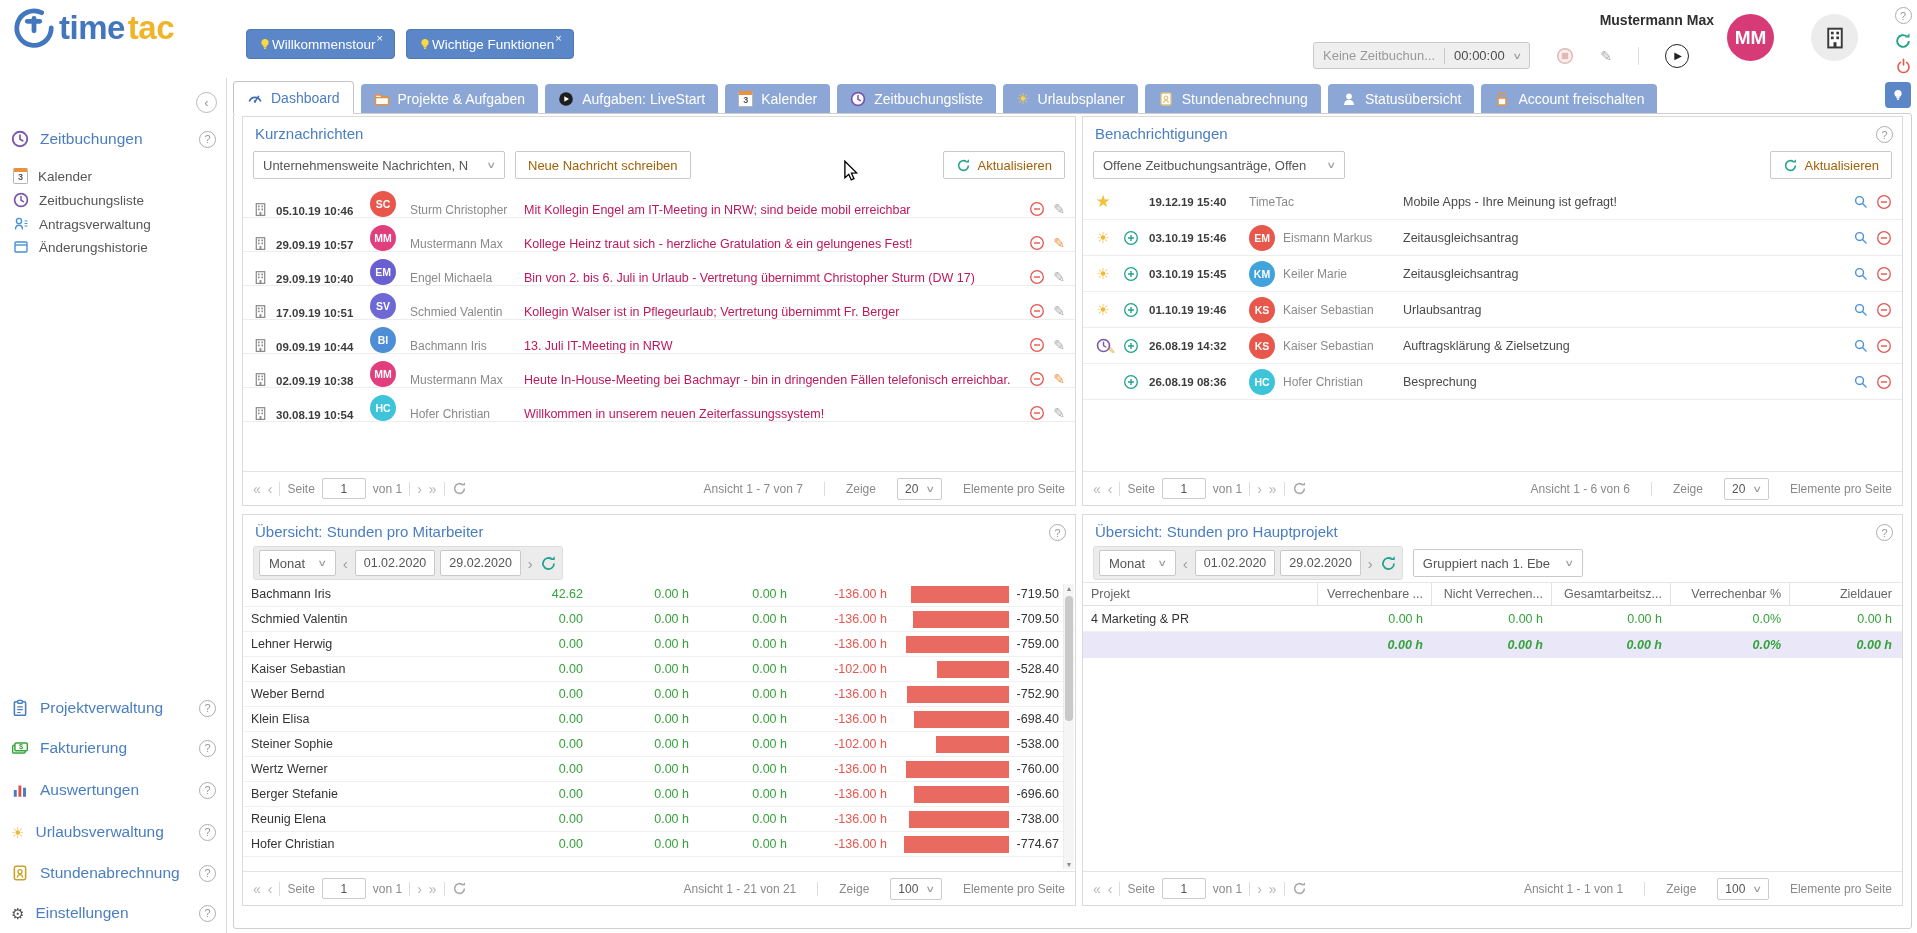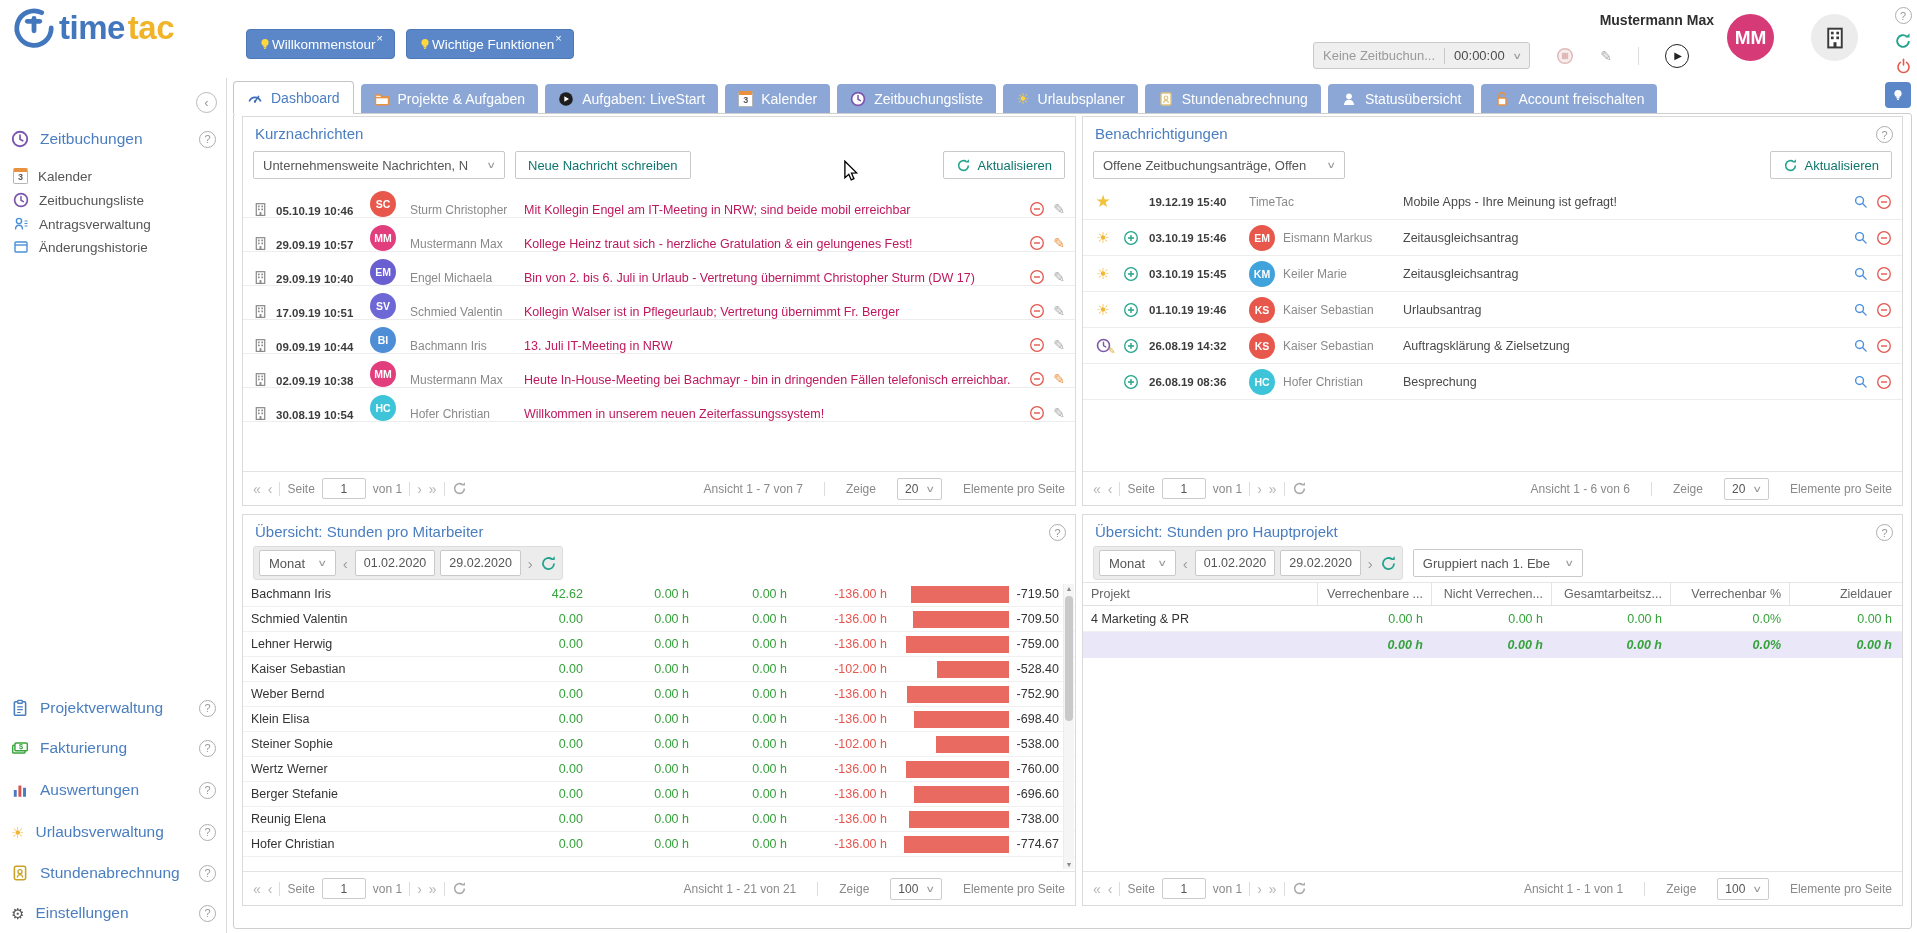--- a/index.html
+++ b/index.html
@@ -46,21 +46,21 @@
 #panel-messages{left:242px;top:116px;width:834px;height:390px}
 #panel-notifications{left:1082px;top:116px;width:821px;height:390px}
 #panel-employees{left:242px;top:514px;width:834px;height:392px}
 #panel-projects{left:1082px;top:514px;width:821px;height:392px}
 .panel-title{padding:8px 12px 4px;color:var(--accent-blue,#4a7ec0);font-size:15px;flex:none}
 .panel-help{position:absolute;right:9px;top:9px}
 .panel-toolbar{display:flex;align-items:center;gap:10px;padding:3px 10px;height:38px;flex:none}
 .sel{border:1px solid #c9c9c9;border-radius:2px;background:#fff;height:28px;display:flex;align-items:center;gap:14px;padding:0 9px;font-size:13px;color:#555;cursor:pointer}
 .w252{width:252px;justify-content:space-between}
 .w170{width:170px;justify-content:space-between}
-.btn{border:1px solid #c9c9c9;border-radius:2px;background:#fff;height:28px;display:flex;align-items:center;gap:7px;padding:0 12px;font-size:13px;color:#0f766e;cursor:pointer;font-family:inherit}
+.btn{border:1px solid #c9c9c9;border-radius:2px;background:#fff;height:28px;display:flex;align-items:center;gap:7px;padding:0 12px;font-size:13px;color:#a16207;cursor:pointer;font-family:inherit}
 .mlauto{margin-left:auto}
 .range{display:flex;align-items:center;gap:5px;background:#ececec;border:1px solid #ddd;border-radius:3px;padding:3px 5px}
 .range .sel{height:26px}
 .navarr{color:#9a9a9a;font-size:15px;cursor:pointer;padding:0 2px}
 .datebox{background:#fff;border:1px solid #c9c9c9;border-radius:2px;height:26px;display:flex;align-items:center;padding:0 8px;font-size:12.5px;color:#555;cursor:text}
 
 .rows{flex:1;overflow:hidden;position:relative}
 .msg-row{height:34px;display:flex;align-items:flex-end;gap:8px;padding:0 10px;border-bottom:1px solid #ededed}
 .m-date{width:86px;font-size:11.5px;font-weight:700;color:#3c3c3c;flex:none}
 .avatar-sm{width:26px;height:26px;border-radius:50%;color:#fff;font-size:10.5px;font-weight:700;display:flex;align-items:center;justify-content:center;flex:none;cursor:pointer}

